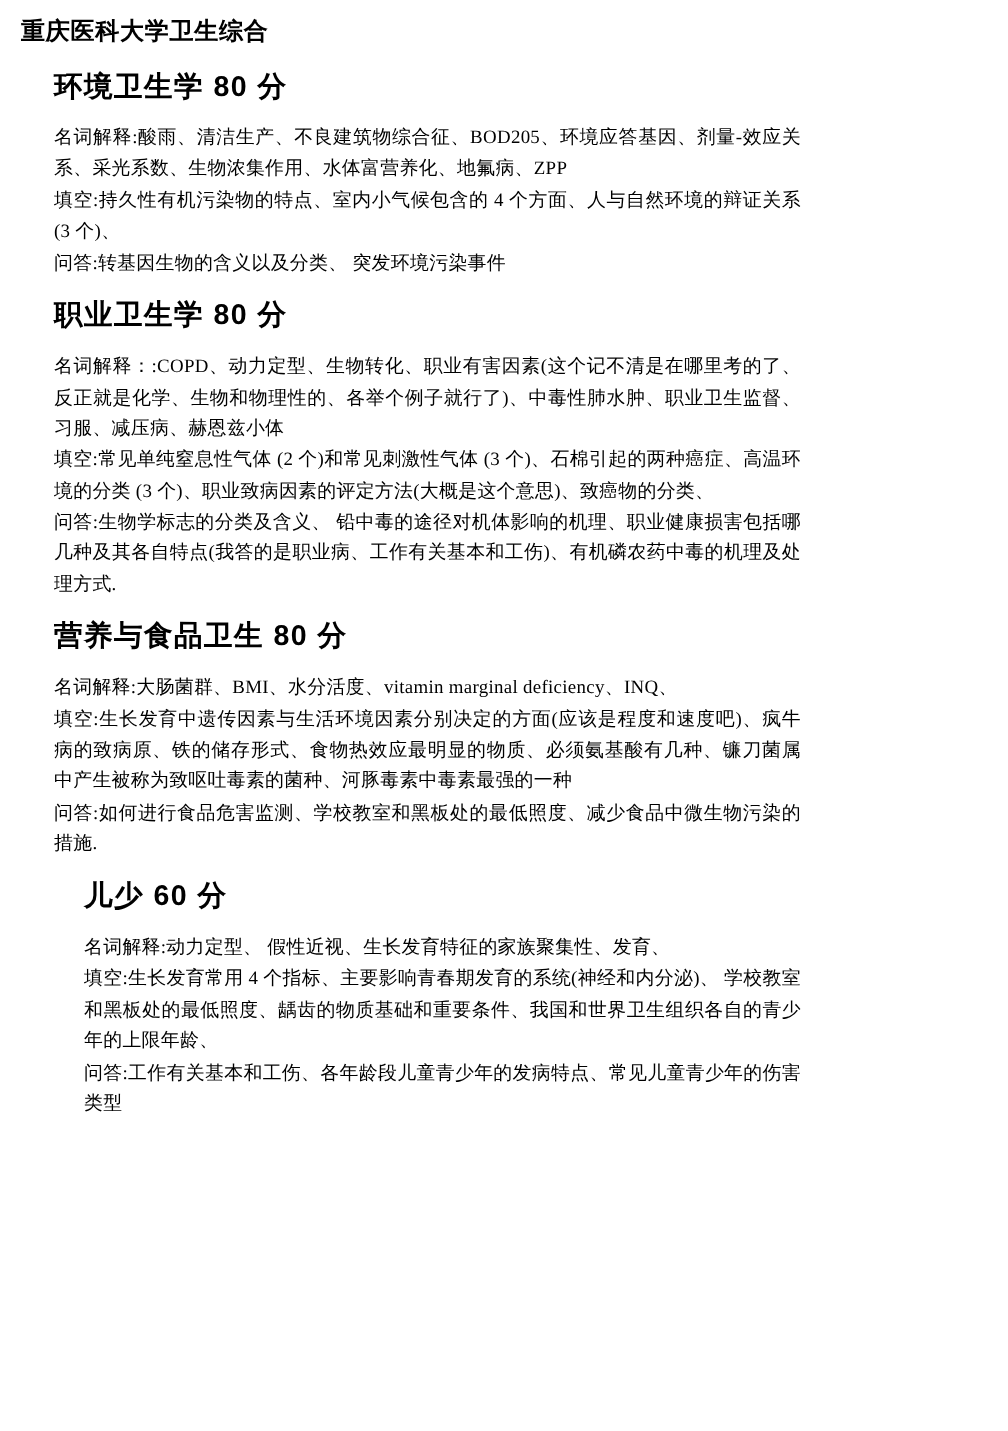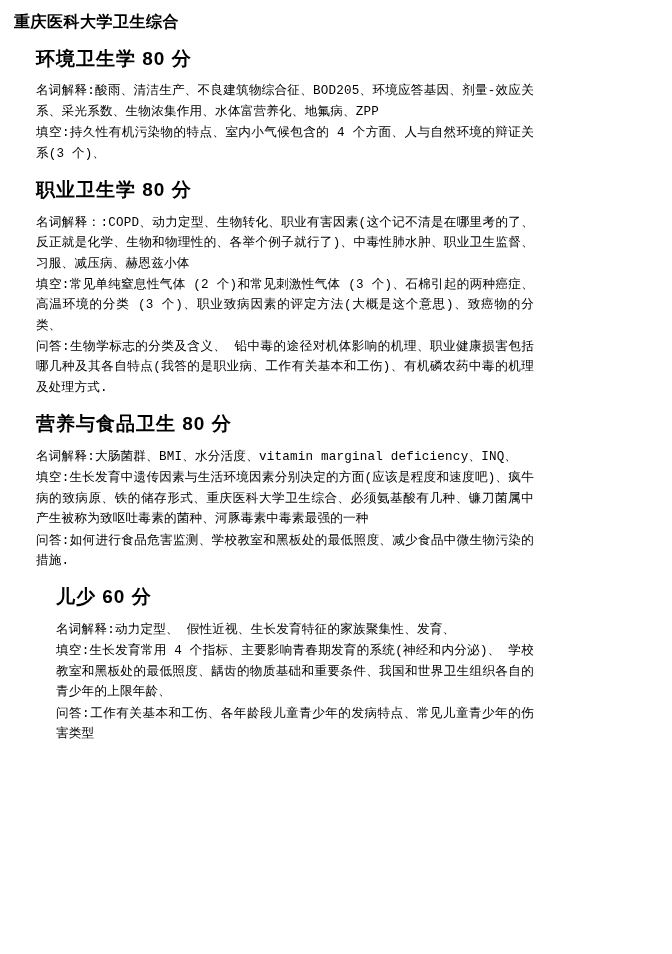--- a/index.html
+++ b/index.html
@@ -41,21 +41,21 @@
   }
   .section-heading {
     font-family: Liberation Sans, sans-serif;
     font-weight: bold;
     font-size: 19px;
     letter-spacing: 1px;
     margin: 14px 0 10px 0;
     line-height: 1.3;
   }
   .section-body {
-    font-family: Liberation Mono, monospace;
+    font-family: Liberation Serif, serif;
     font-size: 12.6px;
     line-height: 1.62;
     text-align: justify;
     letter-spacing: 0.2px;
   }
   .para {
     margin: 0 0 1px 0;
   }
   
   .indent-1 .section-heading { margin-left: 22px; }
@@ -70,37 +70,38 @@
 
 <div class="page">
 
   <div class="doc-title">重庆医科大学卫生综合</div>
 
   <div class="section indent-1">
     <div class="section-heading">环境卫生学 80 分</div>
     <div class="section-body">
       <p class="para">名词解释:酸雨、清洁生产、不良建筑物综合征、BOD205、环境应答基因、剂量-效应关系、采光系数、生物浓集作用、水体富营养化、地氟病、ZPP</p>
       <p class="para">填空:持久性有机污染物的特点、室内小气候包含的 4 个方面、人与自然环境的辩证关系(3 个)、</p>
+      <p class="para">问答:转基因生物的含义以及分类、 突发环境污染事件</p>
     </div>
   </div>
 
   <div class="section indent-1">
     <div class="section-heading">职业卫生学 80 分</div>
     <div class="section-body">
       <p class="para">名词解释：:COPD、动力定型、生物转化、职业有害因素(这个记不清是在哪里考的了、反正就是化学、生物和物理性的、各举个例子就行了)、中毒性肺水肿、职业卫生监督、习服、减压病、赫恩兹小体</p>
       <p class="para">填空:常见单纯窒息性气体 (2 个)和常见刺激性气体 (3 个)、石棉引起的两种癌症、高温环境的分类 (3 个)、职业致病因素的评定方法(大概是这个意思)、致癌物的分类、</p>
       <p class="para">问答:生物学标志的分类及含义、 铅中毒的途径对机体影响的机理、职业健康损害包括哪几种及其各自特点(我答的是职业病、工作有关基本和工伤)、有机磷农药中毒的机理及处理方式.</p>
     </div>
   </div>
 
   <div class="section indent-1">
     <div class="section-heading">营养与食品卫生 80 分</div>
     <div class="section-body">
       <p class="para">名词解释:大肠菌群、BMI、水分活度、vitamin marginal deficiency、INQ、</p>
-      <p class="para">填空:生长发育中遗传因素与生活环境因素分别决定的方面(应该是程度和速度吧)、疯牛病的致病原、铁的储存形式、重庆医科大学卫生综合、必须氨基酸有几种、镰刀菌属中产生被称为致呕吐毒素的菌种、河豚毒素中毒素最强的一种</p>
+      <p class="para">填空:生长发育中遗传因素与生活环境因素分别决定的方面(应该是程度和速度吧)、疯牛病的致病原、铁的储存形式、食物热效应最明显的物质、必须氨基酸有几种、镰刀菌属中产生被称为致呕吐毒素的菌种、河豚毒素中毒素最强的一种</p>
       <p class="para">问答:如何进行食品危害监测、学校教室和黑板处的最低照度、减少食品中微生物污染的措施.</p>
     </div>
   </div>
 
   <div class="section indent-2">
     <div class="section-heading">儿少 60 分</div>
     <div class="section-body">
       <p class="para">名词解释:动力定型、 假性近视、生长发育特征的家族聚集性、发育、</p>
       <p class="para">填空:生长发育常用 4 个指标、主要影响青春期发育的系统(神经和内分泌)、 学校教室和黑板处的最低照度、龋齿的物质基础和重要条件、我国和世界卫生组织各自的青少年的上限年龄、</p>
       <p class="para">问答:工作有关基本和工伤、各年龄段儿童青少年的发病特点、常见儿童青少年的伤害类型</p>

